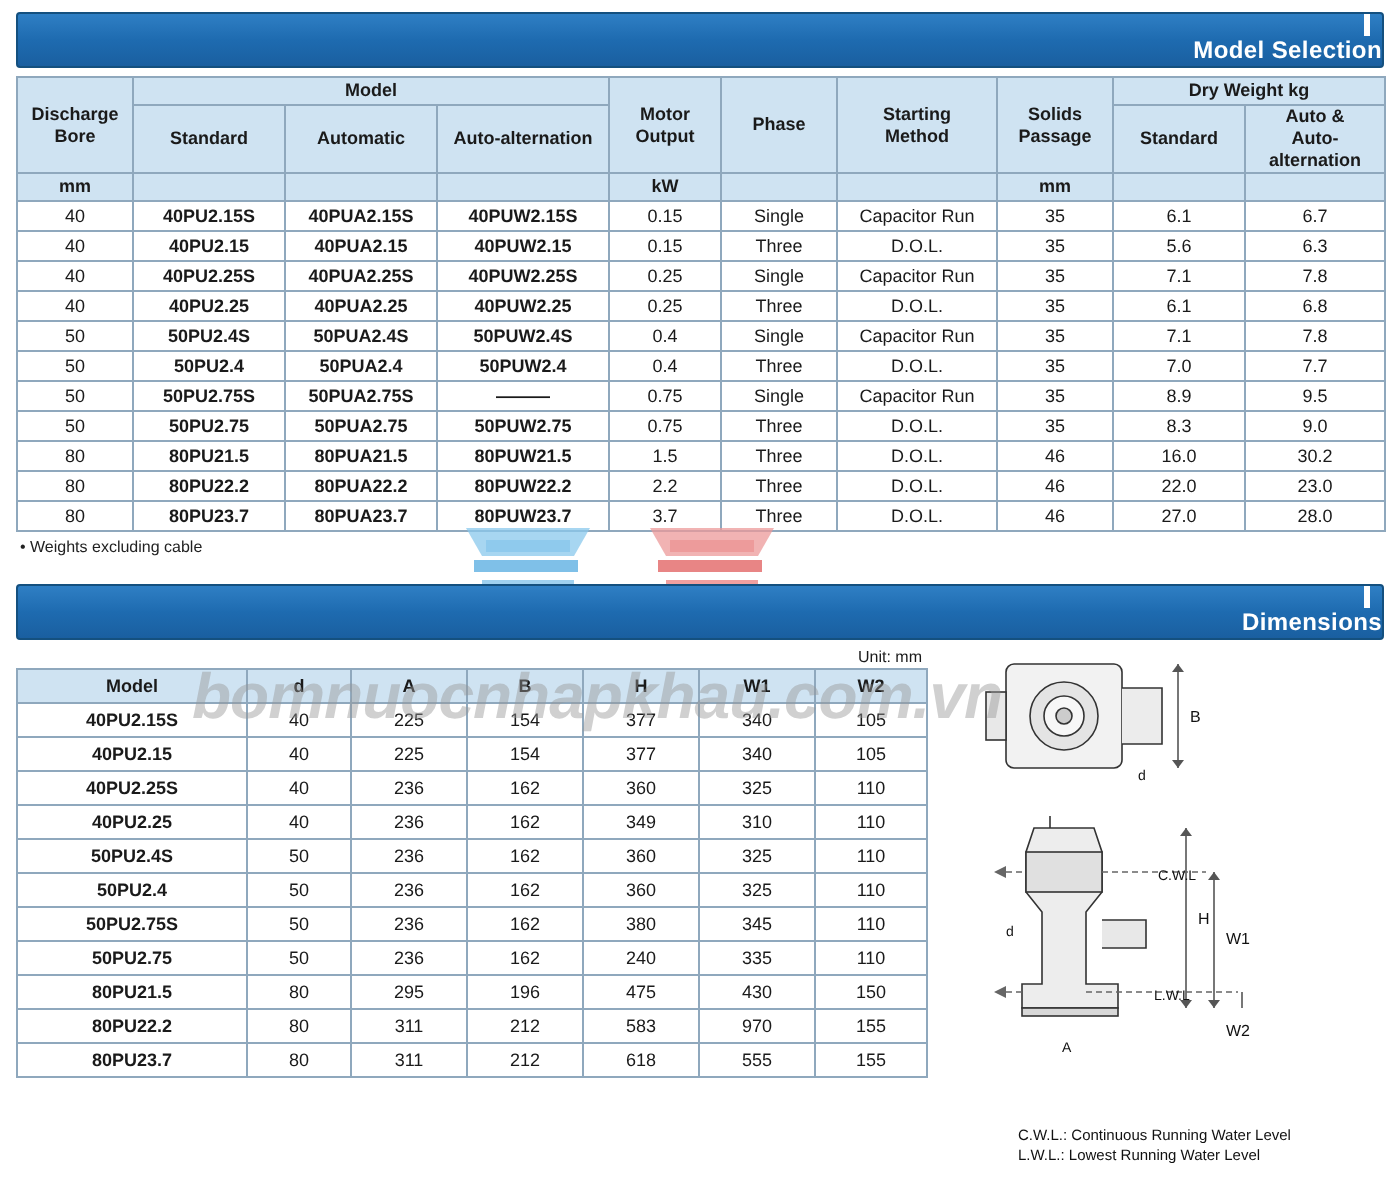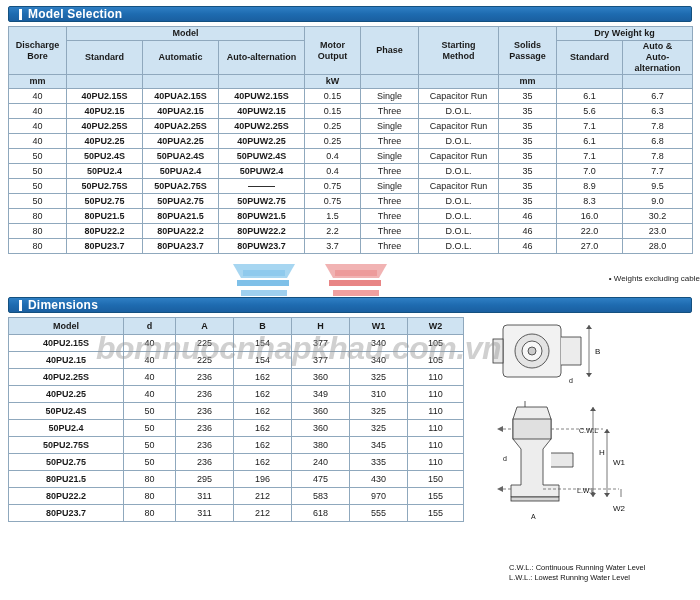--- a/index.html
+++ b/index.html
@@ -9,28 +9,29 @@
     height: 600px;
     background: #ffffff;
     font-family: "Liberation Sans", sans-serif;
     font-size: 10px;
     color: #1a1a1a;
     position: relative;
     overflow: hidden;
   }
   .section-header {
     margin: 6px 8px 4px 8px;
-    height: 16px;
+    height: 28px;
     background: linear-gradient(to bottom, #2f7fc4 0%, #1e6bb0 50%, #1a5fa0 100%);
     border: 1px solid #14507f;
     border-radius: 2px;
     display: flex;
-    align-items: center;
+    align-items: flex-end;
     padding-left: 10px;
     position: relative;
+    flex-direction: column;
   }
   .section-header .bar {
     width: 3px;
     height: 11px;
     background: #ffffff;
     margin-right: 6px;
   }
   .section-header .title {
     color: #ffffff;
     font-weight: bold;
@@ -55,24 +56,23 @@
     background: #cfe3f2;
     font-weight: bold;
     font-size: 9px;
     line-height: 11px;
     margin-top: 43px;
   }
   table.grid tbody td.model {
     font-weight: bold;
   }
   .note {
-    margin: 20px 0 0 10px;
+    margin: 3px 0 0 10px;
     font-size: 8px;
     color: #222;
-    text-align: right;
   }
   
   #model-table { width: 684px; }
   #model-table td { height: 15px; }
   
   .dim-wrap {
     display: flex;
     margin: 0 8px;
     align-items: flex-start;
   }
@@ -334,20 +334,21 @@
 </div>
 
 <div class="section-header" style="margin-top:14px;">
   <span class="bar"></span>
   <span class="title">Dimensions</span>
 </div>
 
 <div class="dim-section">
   <div class="dim-wrap">
     <div class="dim-left">
+      <div class="unit-label">Unit: mm</div>
       <table class="grid" id="dim-table">
         <colgroup>
           <col style="width:115px">
             <col style="width:52px">
             <col style="width:58px">
             <col style="width:58px">
           <col style="width:58px">
             <col style="width:58px">
             <col style="width:56px">
         </colgroup>

